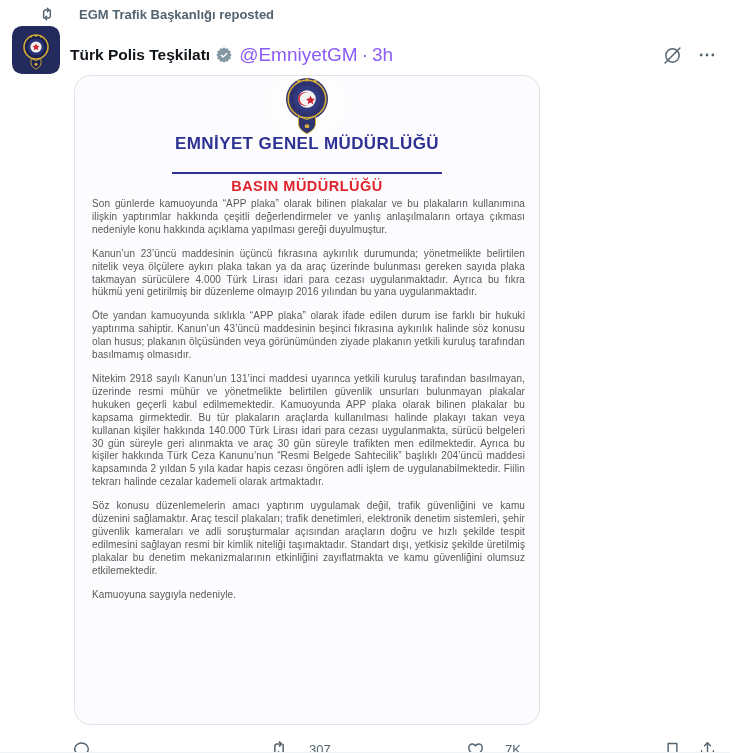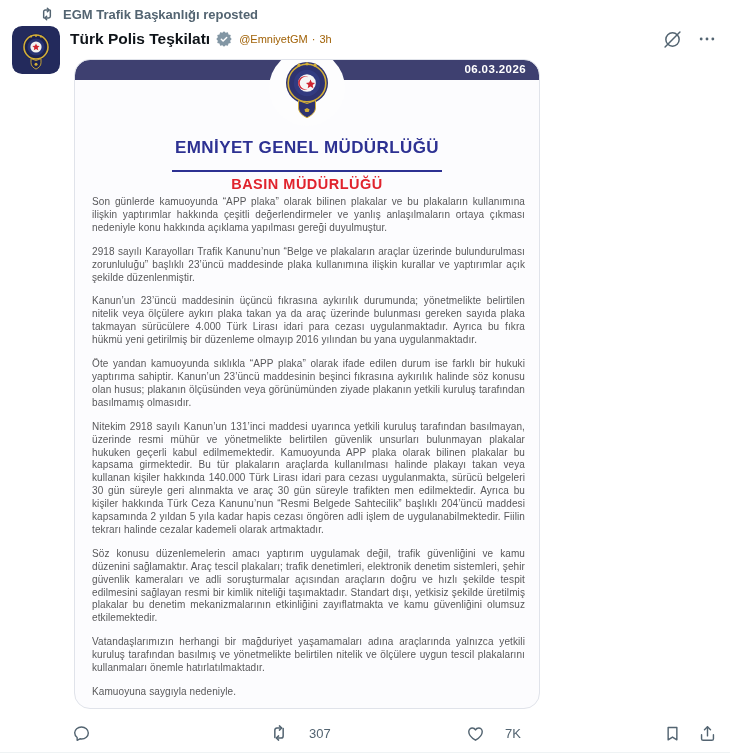--- a/index.html
+++ b/index.html
@@ -9,42 +9,42 @@
     font-family:"Liberation Sans", sans-serif;
     color:#0f1419;
     position:relative;
     overflow:hidden;
     border-bottom:1px solid #eff3f4;
   }
   .tweet { padding:6px 13px 0 12px; }
 
   
   .repost-line {
-    display:flex; align-items:center; gap:8px;
+    display:flex; align-items:center; gap:24px;
     padding-left:27px; margin-bottom:4px;
     color:#536471; font-size:13px; font-weight:bold;
   }
   .repost-line svg { display:block; }
 
   
   .tweet-body { display:flex; }
   .avatar {
     width:48px; height:48px; border-radius:10px;
     background:#232a5c; flex:0 0 48px;
     display:flex; align-items:center; justify-content:center;
     overflow:hidden; cursor:pointer;
   }
   .content-col { flex:1; margin-left:10px; min-width:0; }
   .name-row {
     display:flex; align-items:center; gap:4px;
-    font-size:15px; height:22px; margin-top:2px;
+    font-size:15px; height:22px; margin-top:18px;
   }
   .author-name { font-weight:bold; font-size:15.5px; color:#0f1419; white-space:nowrap; }
   .badge { display:inline-flex; margin-left:1px; }
-  .handle-group { color:#a16207; font-size:11px; display:flex; gap:4px; margin-left:2px; }
+  .handle-group { color:#8b5cf6; font-size:19px; display:flex; gap:4px; margin-left:2px; }
   .header-icons { margin-left:auto; display:flex; align-items:center; gap:14px; color:#536471; }
   .header-icons .hbtn { cursor:pointer; display:flex; align-items:center; }
 
   
   .doc-card {
     margin-top:9px; margin-left:4px;
     width:466px; height:650px;
     border:1px solid #e0e3ea; border-radius:16px;
     background-color:#fcfcfe;
     background-image:radial-gradient(#eef0f6 0.7px, transparent 0.7px);
@@ -64,21 +64,21 @@
     position:absolute; left:50%; top:-10px; transform:translateX(-50%);
     width:76px; height:76px; border-radius:50%;
     background:#fdfdfe; z-index:2;
     display:flex; justify-content:center;
   }
   .doc-notch svg { margin-top:8px; }
   .doc-heading { text-align:center; margin-top:58px; position:relative; z-index:3; }
   .doc-title {
     display:inline-block;
     color:#2d3192; font-weight:bold; font-size:17px; letter-spacing:0.4px;
-    border-bottom:2px solid #2d3192; padding:0 3px 12px 3px;
+    border-bottom:2px solid #2d3192; padding:0 3px 18px 3px;
   }
   .doc-subtitle {
     margin-top:4px;
     color:#e0232d; font-weight:bold; font-size:14.5px; letter-spacing:0.5px;
     text-align:center;
   }
   .doc-bodytext {
     margin-top:4px; padding:0 14px 0 17px;
     color:#58585a; font-size:10px; line-height:12.9px;
     text-align:justify; letter-spacing:0.1px;
@@ -158,23 +158,20 @@
             <svg width="20" height="20" viewBox="0 0 24 24" fill="#536471">
               <circle cx="5" cy="12" r="1.7"></circle>
                 <circle cx="12" cy="12" r="1.7"></circle>
                 <circle cx="19" cy="12" r="1.7"></circle>
             </svg>
           </span>
         </span>
       </div>
 
       <div class="doc-card">
-        <div class="doc-topbar">
-          <span class="doc-date">06.03.2026</span>
-        </div>
         <div class="doc-notch">
           <svg width="52" height="66" viewBox="0 0 52 66">
             <circle cx="26" cy="25" r="21" fill="#2e3370"></circle>
             <circle cx="26" cy="25" r="18.8" fill="none" stroke="#d4af37" stroke-width="1.6"></circle>
             <circle cx="18" cy="7.2" r="1.6" fill="#d4af37"></circle>
             <circle cx="26" cy="5.8" r="1.6" fill="#d4af37"></circle>
             <circle cx="34" cy="7.2" r="1.6" fill="#d4af37"></circle>
             <circle cx="26" cy="25" r="13.2" fill="#323b80"></circle>
             <circle cx="26" cy="25" r="8.8" fill="#f5f5f5"></circle>
             <path d="M27.5 19.2a6.3 6.3 0 1 0 0 11.6 6.8 6.8 0 1 1 0-11.6z" fill="#cf2430"></path>
@@ -182,26 +179,24 @@
             <path d="M26 45.5l8.5-3v6.8c0 5.2-4 8.2-8.5 10.4-4.5-2.2-8.5-5.2-8.5-10.4v-6.8z" fill="#2e3370" stroke="#d4af37" stroke-width="1"></path>
             <path d="M26 50l2.6 1.5-1 2.6h-3.2l-1-2.6z" fill="#d4af37"></path>
           </svg>
         </div>
         <div class="doc-heading">
           <span class="doc-title">EMNİYET GENEL MÜDÜRLÜĞÜ</span>
           <div class="doc-subtitle">BASIN MÜDÜRLÜĞÜ</div>
         </div>
         <div class="doc-bodytext">
           <p>Son günlerde kamuoyunda “APP plaka” olarak bilinen plakalar ve bu plakaların kullanımına ilişkin yaptırımlar hakkında çeşitli değerlendirmeler ve yanlış anlaşılmaların ortaya çıkması nedeniyle konu hakkında açıklama yapılması gereği duyulmuştur.</p>
-          <p>2918 sayılı Karayolları Trafik Kanunu’nun “Belge ve plakaların araçlar üzerinde bulundurulması zorunluluğu” başlıklı 23’üncü maddesinde plaka kullanımına ilişkin kurallar ve yaptırımlar açık şekilde düzenlenmiştir.</p>
           <p>Kanun’un 23’üncü maddesinin üçüncü fıkrasına aykırılık durumunda; yönetmelikte belirtilen nitelik veya ölçülere aykırı plaka takan ya da araç üzerinde bulunması gereken sayıda plaka takmayan sürücülere 4.000 Türk Lirası idari para cezası uygulanmaktadır. Ayrıca bu fıkra hükmü yeni getirilmiş bir düzenleme olmayıp 2016 yılından bu yana uygulanmaktadır.</p>
-          <p>Öte yandan kamuoyunda sıklıkla “APP plaka” olarak ifade edilen durum ise farklı bir hukuki yaptırıma sahiptir. Kanun’un 23’üncü maddesinin beşinci fıkrasına aykırılık halinde söz konusu olan husus; plakanın ölçüsünden veya görünümünden ziyade plakanın yetkili kuruluş tarafından basılmamış olmasıdır.</p>
+          <p>Öte yandan kamuoyunda sıklıkla “APP plaka” olarak ifade edilen durum ise farklı bir hukuki yaptırıma sahiptir. Kanun’un 43’üncü maddesinin beşinci fıkrasına aykırılık halinde söz konusu olan husus; plakanın ölçüsünden veya görünümünden ziyade plakanın yetkili kuruluş tarafından basılmamış olmasıdır.</p>
           <p>Nitekim 2918 sayılı Kanun’un 131’inci maddesi uyarınca yetkili kuruluş tarafından basılmayan, üzerinde resmi mühür ve yönetmelikte belirtilen güvenlik unsurları bulunmayan plakalar hukuken geçerli kabul edilmemektedir. Kamuoyunda APP plaka olarak bilinen plakalar bu kapsama girmektedir. Bu tür plakaların araçlarda kullanılması halinde plakayı takan veya kullanan kişiler hakkında 140.000 Türk Lirası idari para cezası uygulanmakta, sürücü belgeleri 30 gün süreyle geri alınmakta ve araç 30 gün süreyle trafikten men edilmektedir. Ayrıca bu kişiler hakkında Türk Ceza Kanunu’nun “Resmi Belgede Sahtecilik” başlıklı 204’üncü maddesi kapsamında 2 yıldan 5 yıla kadar hapis cezası öngören adli işlem de uygulanabilmektedir. Fiilin tekrarı halinde cezalar kademeli olarak artmaktadır.</p>
           <p>Söz konusu düzenlemelerin amacı yaptırım uygulamak değil, trafik güvenliğini ve kamu düzenini sağlamaktır. Araç tescil plakaları; trafik denetimleri, elektronik denetim sistemleri, şehir güvenlik kameraları ve adli soruşturmalar açısından araçların doğru ve hızlı şekilde tespit edilmesini sağlayan resmi bir kimlik niteliği taşımaktadır. Standart dışı, yetkisiz şekilde üretilmiş plakalar bu denetim mekanizmalarının etkinliğini zayıflatmakta ve kamu güvenliğini olumsuz etkilemektedir.</p>
-          <p>Vatandaşlarımızın herhangi bir mağduriyet yaşamamaları adına araçlarında yalnızca yetkili kuruluş tarafından basılmış ve yönetmelikte belirtilen nitelik ve ölçülere uygun tescil plakalarını kullanmaları önemle hatırlatılmaktadır.</p>
           <p>Kamuoyuna saygıyla nedeniyle.</p>
         </div>
       </div>
 
       <div class="action-bar">
         <span class="action-group">
           <svg width="19" height="19" viewBox="0 0 24 24" fill="none" stroke="#536471" stroke-width="1.8" stroke-linecap="round" stroke-linejoin="round">
             <path d="M12 3.8c-4.8 0-8.6 3.3-8.6 7.4 0 2.3 1.2 4.4 3.1 5.8v3.6l3.5-1.9c.65.13 1.32.2 2 .2 4.8 0 8.6-3.3 8.6-7.5S16.8 3.8 12 3.8z"></path>
           </svg>
           <span class="count"></span>

